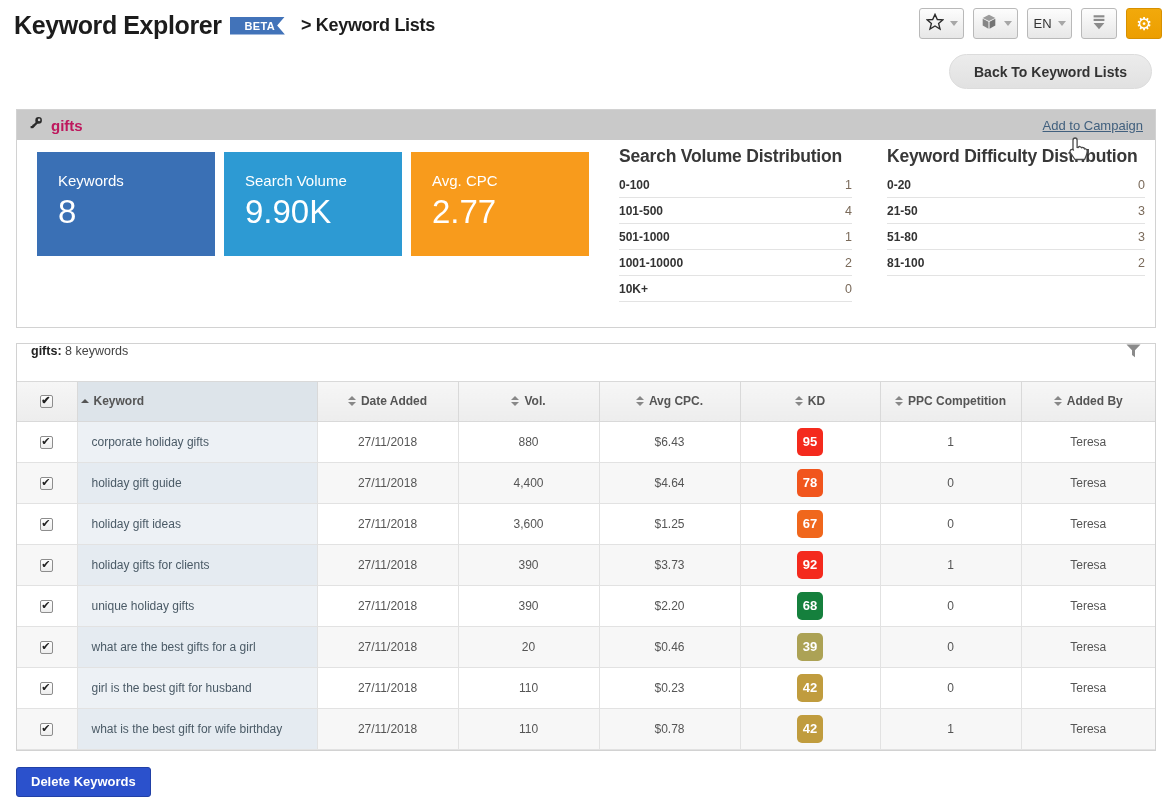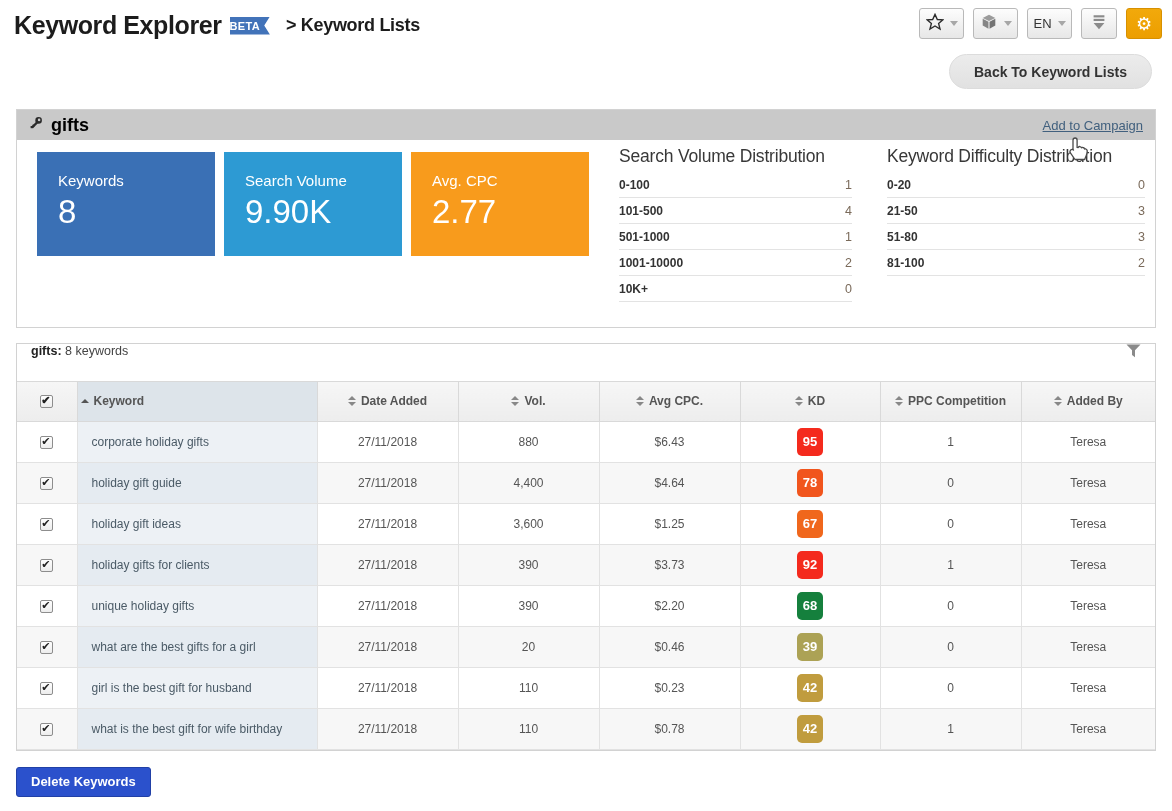--- a/index.html
+++ b/index.html
@@ -3,21 +3,21 @@
 <meta charset="utf-8">
 <style>
   * { margin:0; padding:0; box-sizing:border-box; }
   html,body { width:1172px; height:811px; background:#fff; font-family:"Liberation Sans", sans-serif; }
   .page { position:relative; width:1172px; height:811px; overflow:hidden; }
 
   
   .top { display:flex; justify-content:space-between; align-items:flex-start; padding:8px 10px 0 14px; }
   .titles { display:flex; align-items:center; padding-top:3px; }
   .app-title { font-size:25px; font-weight:700; color:#1c1c1c; letter-spacing:-0.4px; }
-  .beta { margin-left:8px; background:#4273b9; color:#fff; font-size:11px; font-weight:700; padding:3px 10px 3px 0;
+  .beta { margin-left:8px; background:#4273b9; color:#fff; font-size:11px; font-weight:700; padding:3px 10px 3px 15px;
           clip-path:polygon(0 0,100% 0,86% 50%,100% 100%,0 100%); letter-spacing:0.3px; }
   .crumb { margin-left:16px; font-size:18px; font-weight:700; color:#1c1c1c; letter-spacing:-0.3px; }
   .toolbar { display:flex; gap:9px; }
   .tbtn { height:31px; min-width:45px; display:inline-flex; align-items:center; justify-content:center; gap:6px;
           background:linear-gradient(#fdfdfd,#e7e7e7); border:1px solid #b9b9b9; border-radius:3px; cursor:pointer; }
   .tbtn.narrow { min-width:36px; }
   .caret { width:0; height:0; border-left:4px solid transparent; border-right:4px solid transparent; border-top:5px solid #a7a7a7; }
   .en-label { font-size:13px; color:#333; font-weight:400; }
   .gear-btn { background:linear-gradient(#f2a90b,#ec9e00); border-color:#d79000; }
   .gear-glyph { color:#fff; font-size:18px; line-height:1; }
@@ -25,31 +25,31 @@
   
   .back-row { display:flex; justify-content:flex-end; padding:14px 20px 0 0; }
   .back-btn { height:35px; padding:0 24px; border:1px solid #dcdcdc; border-radius:18px;
               background:linear-gradient(#ececec,#e1e1e1); font-size:14px; font-weight:600; color:#333;
               font-family:"Liberation Sans",sans-serif; cursor:pointer; }
 
   
   .panel { margin:0 16px; border:1px solid #d2d2d2; background:#fff; }
   .summary { margin-top:20px; }
   .panel-bar { height:30px; background:#c9c9c9; display:flex; align-items:center; padding:0 12px; gap:8px; }
-  .list-name { font-size:18px; font-weight:700; color:#000000; }
+  .list-name { font-size:15px; font-weight:700; color:#be185d; }
   .add-link { margin-left:auto; font-size:13px; color:#41607e; text-decoration:underline; cursor:pointer; }
   .panel-body { position:relative; height:187px; }
   .cards { position:absolute; left:20px; top:12px; display:flex; gap:9px; }
   .card { width:178px; height:104px; padding:20px 0 0 21px; color:#fff; }
   .card-label { font-size:15px; }
   .card-value { font-size:33px; margin-top:4px; }
   .dist { position:absolute; top:6px; }
   .dist-svd { left:602px; width:233px; }
   .dist-kdd { left:870px; width:258px; }
-  .dist-title { font-size:17.5px; color:#383838; font-weight:400; margin-bottom:5px; letter-spacing:-0.2px; }
+  .dist-title { font-size:17.5px; color:#383838; font-weight:700; margin-bottom:5px; letter-spacing:-0.2px; }
   .dist-row { height:26px; display:flex; justify-content:space-between; align-items:center; border-bottom:1px solid #e3e3e3; }
   .dist-label { font-size:12px; font-weight:700; color:#333; }
   .dist-value { font-size:12.5px; color:#7a6a5a; }
 
   
   .table-panel { margin-top:15px; }
   .caption-bar { height:38px; display:flex; align-items:flex-start; padding:0 14px; border-bottom:1px solid #d9d9d9; }
   .caption { font-size:12.5px; color:#444; }
   .caption b { color:#222; }
   .funnel { margin-left:auto; cursor:pointer; display:flex; }

